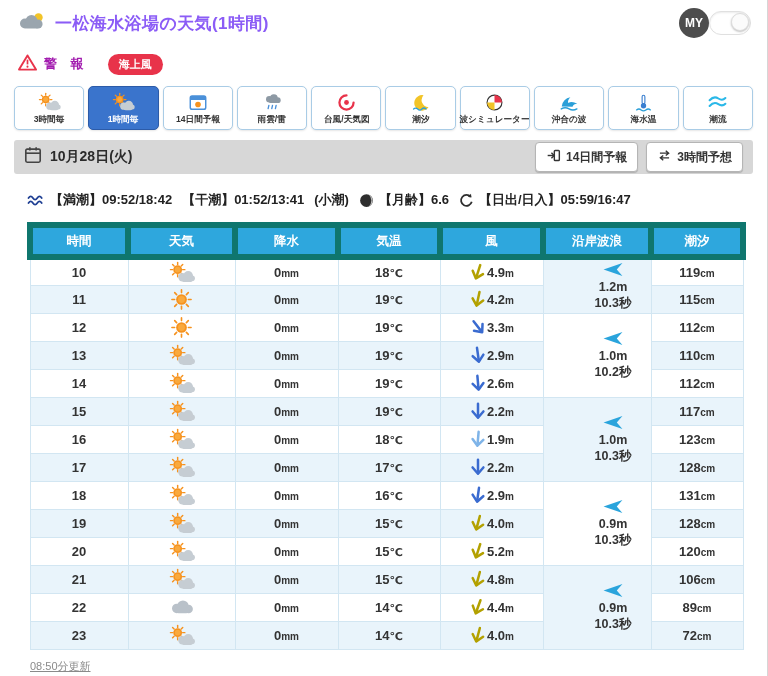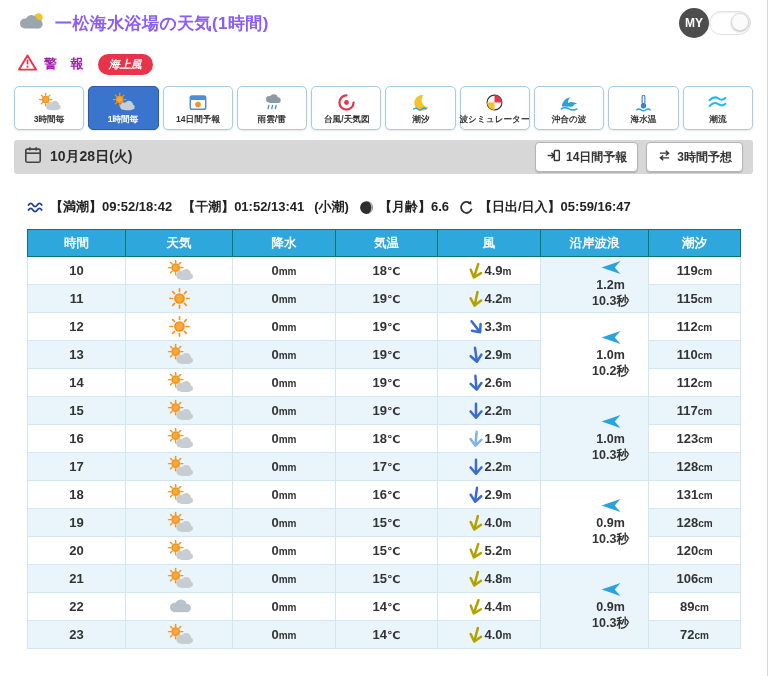--- a/index.html
+++ b/index.html
@@ -12,47 +12,47 @@
   .my-badge{width:30px;height:30px;border-radius:50%;background:#4d4d4d;color:#fff;font-size:12px;font-weight:bold;
     display:flex;align-items:center;justify-content:center;cursor:pointer;}
   .toggle{width:40px;height:22px;border-radius:12px;background:#fff;border:1px solid #e0e0e0;
     box-shadow:inset 0 1px 2px rgba(0,0,0,.08);position:relative;cursor:pointer;}
   .toggle .knob{position:absolute;right:1px;top:1px;width:18px;height:18px;border-radius:50%;background:#fbfbfb;
     border:1px solid #ddd;box-shadow:0 1px 2px rgba(0,0,0,.25);box-sizing:border-box;}
 
   .alert-row{display:flex;align-items:center;gap:7px;padding:0 18px;margin-top:6px;height:24px;}
   .warn-text{color:#a21caf;font-weight:bold;font-size:13px;letter-spacing:5px;}
   .badge-red{background:#e8334a;color:#fff;font-size:11px;font-weight:bold;padding:3px 11px;border-radius:11px;
-    margin-left:2px;cursor:pointer;font-style:italic;}
+    margin-left:12px;cursor:pointer;}
 
   .tabs{display:flex;gap:4px;margin:10px 14px 0;}
   .tab{flex:1;min-width:0;background:#fff;border:1px solid #a9cce6;border-radius:5px;
     box-shadow:0 1px 2px rgba(0,0,0,.10);display:flex;flex-direction:column;align-items:center;justify-content:center;
     padding:3px 1px 2px;cursor:pointer;height:44px;box-sizing:border-box;}
   .tab-icon{height:22px;display:flex;align-items:center;justify-content:center;}
   .tab-label{font-size:9px;color:#333;font-weight:bold;white-space:nowrap;transform:scale(.96);}
   .tab.active{background:#3a74cc;border-color:#2c5ba8;}
   .tab.active .tab-label{color:#fff;}
 
   .date-bar{display:flex;align-items:center;gap:8px;background:#d7d7d7;border-radius:3px;margin:10px 14px 0;
     height:34px;padding:0 10px;box-sizing:border-box;}
   .date-label{font-size:14px;font-weight:bold;color:#2b2b2b;}
   .date-buttons{margin-left:auto;display:flex;gap:8px;}
   .date-buttons button{display:flex;align-items:center;gap:5px;background:#fff;border:1px solid #b5b5b5;border-radius:4px;
     font-family:"Liberation Sans","DejaVu Sans",sans-serif;font-weight:bold;font-size:12px;color:#333;
     padding:5px 10px;cursor:pointer;box-shadow:0 1px 1px rgba(0,0,0,.18);}
 
-  .tide-info{display:flex;align-items:center;gap:5px;padding:0 27px;margin-top:24px;font-size:13px;font-weight:bold;
+  .tide-info{display:flex;align-items:center;gap:5px;padding:0 27px;margin-top:17px;font-size:13px;font-weight:bold;
     color:#222;white-space:nowrap;}
   .tide-info .seg{margin-right:5px;}
   .tide-info .ti-icon{display:flex;align-items:center;}
 
   table.weather{border-collapse:collapse;table-layout:fixed;width:713px;margin:13px 0 0 27px;}
   table.weather th{background:#2ea7dd;color:#fff;font-size:12.5px;font-weight:bold;padding:5px 0 4px;
-    border:1px solid #0f766e;}
+    border:6px solid #0f766e;}
   table.weather td{border:1px solid #d2e6f2;text-align:center;height:28px;padding:0;font-size:13px;font-weight:bold;
     color:#333;box-sizing:border-box;}
   table.weather tr.alt td{background:#e9f4fb;}
   table.weather td.wavecell{background:#fff;padding-left:32px;}
   table.weather td.wavecell.pale{background:#e9f4fb;}
   .hour-cell{color:#111;}
   .unit{font-size:10px;}
   .unit-temp{font-size:11px;}
   .windwrap{display:inline-flex;align-items:center;justify-content:center;vertical-align:middle;}
   .windwrap svg{display:block;}
@@ -849,14 +849,17 @@
                   </g>
                 </svg>
               </span>
               <span><span>4.0</span><span class="unit">m</span></span>
             </span></td>
           <td><span>72</span><span class="unit">cm</span></td>
         </tr>
       </tbody>
   </table>
 
+  <div class="footer-note">
+    <a>08:50分更新</a>
+  </div>
 
 </div>
 
 </body></html>

